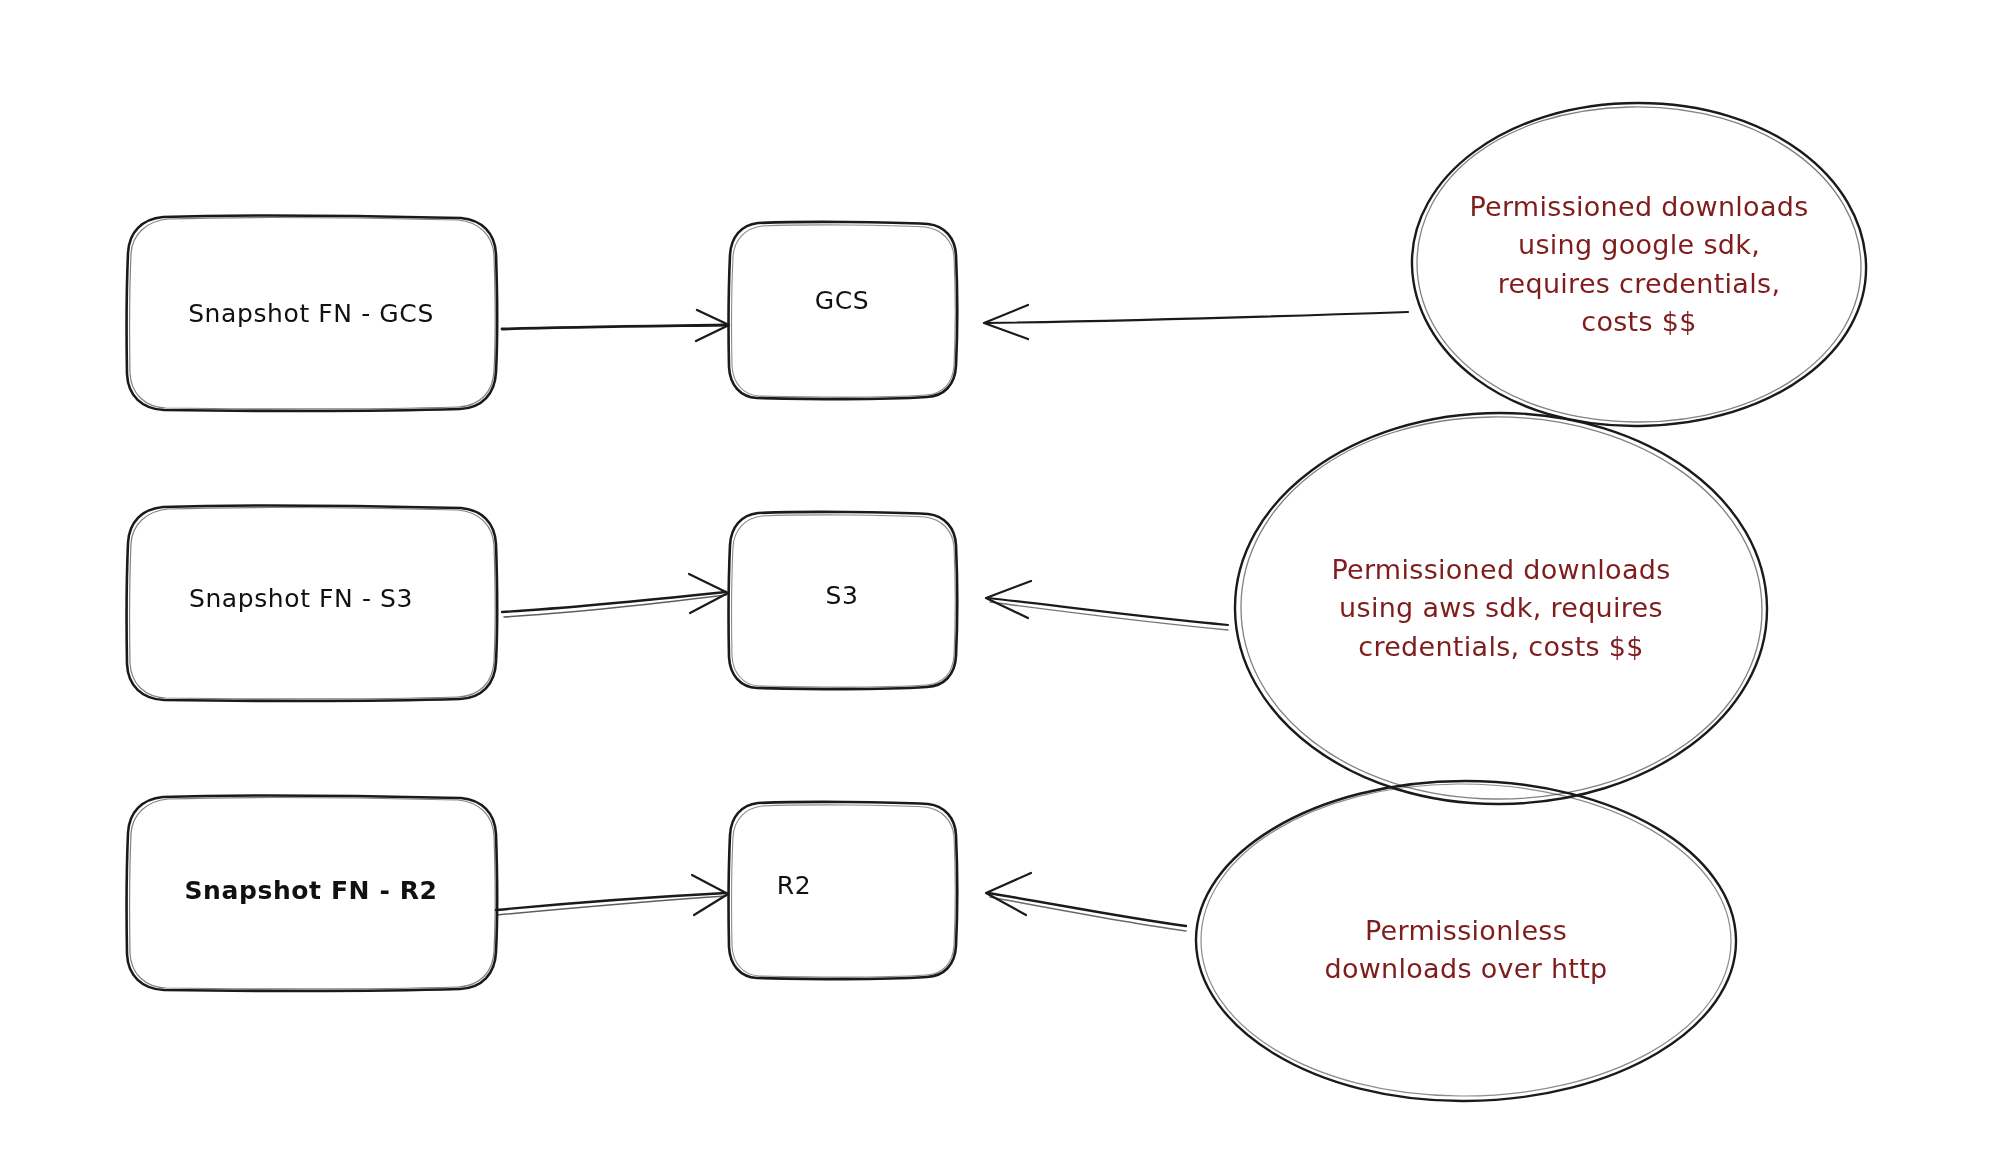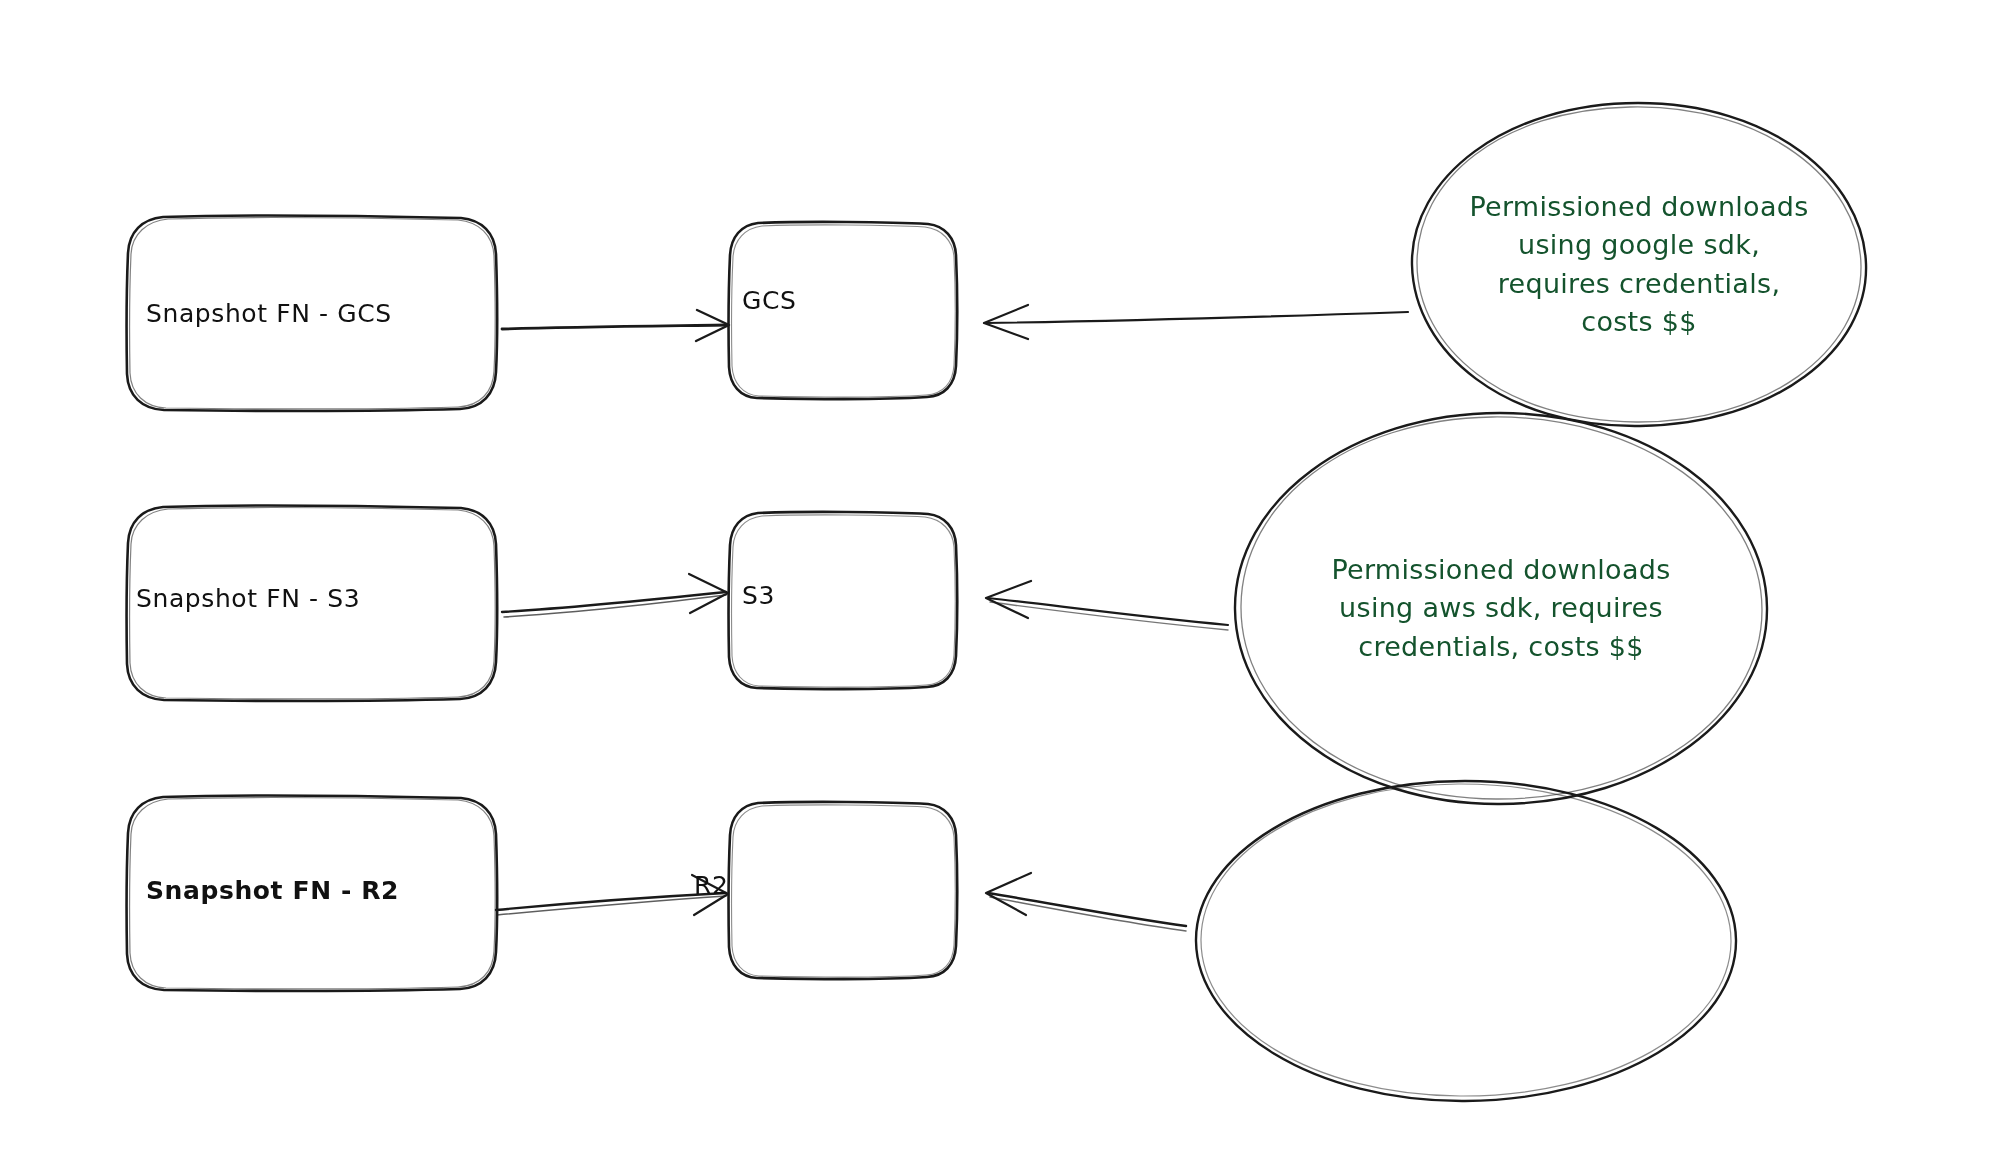--- a/index.html
+++ b/index.html
@@ -19,35 +19,35 @@
   }
   svg#sketch {
     position: absolute;
     top: 0;
     left: 0;
     width: 2000px;
     height: 1174px;
   }
   .node-label {
     position: absolute;
-    text-align: left;
+    text-align: center;
     color: #111111;
     font-family: "DejaVu Sans", sans-serif;
     font-size: 25px;
     letter-spacing: 0.6px;
     line-height: 1.32;
     white-space: pre-line;
     transform: translate(-50%, -50%);
     pointer-events: none;
     font-weight: 400;
   }
   .note-label {
     position: absolute;
     text-align: center;
-    color: #14532d;
+    color: #7f1d1d;
     font-family: "DejaVu Sans", sans-serif;
     font-size: 27px;
     letter-spacing: 0.3px;
     line-height: 1.42;
     white-space: pre-line;
     transform: translate(-50%, -50%);
     pointer-events: none;
   }
   .hit {
     position: absolute;
@@ -200,20 +200,22 @@
   <div class="node-label" style="left:842px; top:595px; width:200px;">S3</div>
 
   <div class="note-label" style="left:1501px; top:608px; width:400px;">Permissioned downloads
 using aws sdk, requires
 credentials, costs $$</div>
 
   <div class="node-label" style="left:311px; top:890px; width:330px;font-weight:bold;">Snapshot FN - R2</div>
 
   <div class="node-label" style="left:794px; top:885px; width:200px;">R2</div>
 
+  <div class="note-label" style="left:1466px; top:950px; width:400px;">Permissionless
+downloads over http</div>
 
   <div class="hit" style="left:127px; top:216px; width:370px; height:195px;"></div>
   <div class="hit" style="left:729px; top:222px; width:228px; height:177px;"></div>
   <div class="hit" style="left:1412px; top:102px; width:455px; height:326px; border-radius:50%;"></div>
 
   <div class="hit" style="left:127px; top:506px; width:370px; height:195px;"></div>
   <div class="hit" style="left:729px; top:512px; width:228px; height:177px;"></div>
   <div class="hit" style="left:1234px; top:412px; width:534px; height:393px; border-radius:50%;"></div>
 
   <div class="hit" style="left:127px; top:796px; width:370px; height:195px;"></div>

